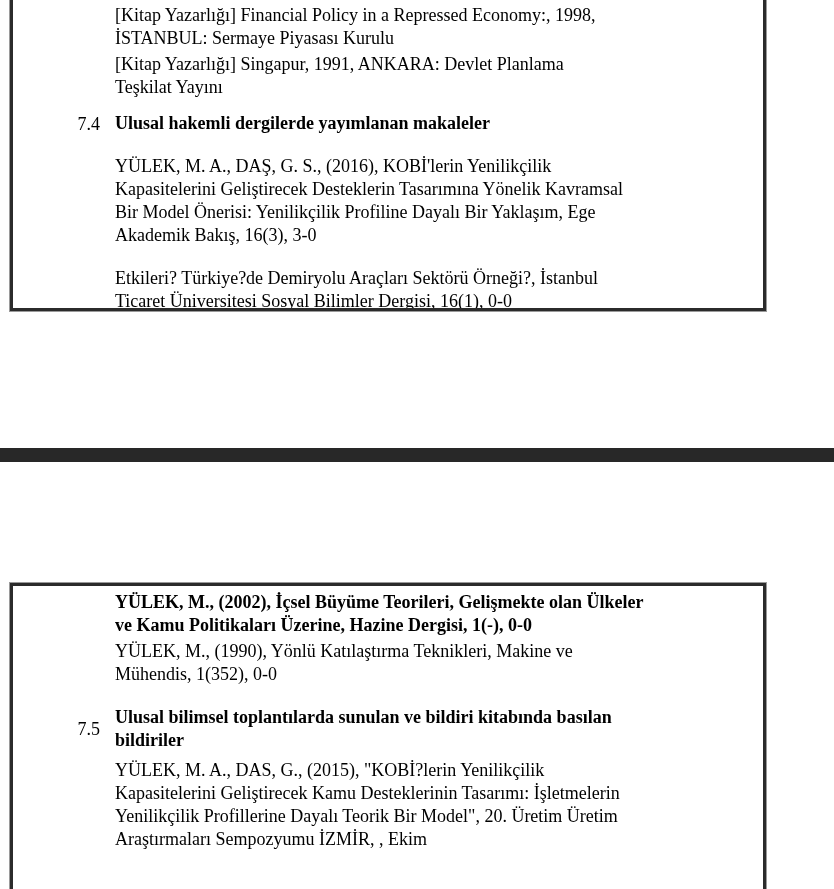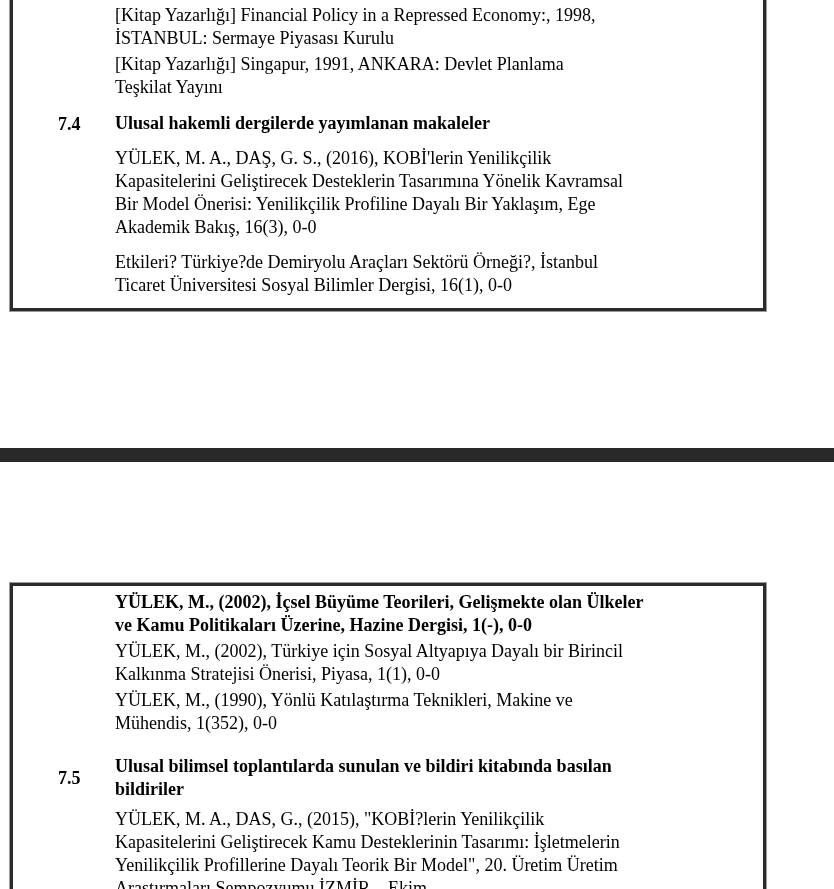--- a/index.html
+++ b/index.html
@@ -28,37 +28,37 @@
     padding: 0 40px 0 102px;
   }
   #page1 { top: -37px; height: 348px; }
   #page2 { top: 583px; height: 330px; }
   .line {
     line-height: 23px;
     white-space: nowrap;
   }
   .clipped { margin-top: 12px; padding-left: 38px; }
   .entry { margin-top: 3px; }
-  .entry-tight { margin-top: 12px; }
+  .entry-tight { margin-top: 20px; }
   .section-head {
     position: relative;
     font-weight: bold;
     margin-top: 13px;
   }
   #page2 .first-entry { margin-top: 5px; font-weight: bold; }
   #page2 .section-head { margin-top: 20px; }
   #page2 .after-head { margin-top: 7px; }
   .secnum {
     position: absolute;
     left: -57px;
     top: 50%;
     transform: translateY(-50%);
     width: 42px;
-    text-align: left;
-    font-weight: bold;
+    text-align: right;
+    font-weight: normal;
   }
   .separator {
     position: absolute;
     left: 0;
     top: 448px;
     width: 834px;
     height: 14px;
     background: #282828;
   }
 </style>
@@ -81,43 +81,39 @@
 
   <div class="section-head">
     <span class="secnum">7.4</span>
     <div class="line">Ulusal hakemli dergilerde yayımlanan makaleler</div>
   </div>
 
   <div class="entry entry-tight">
     <div class="line">YÜLEK, M. A., DAŞ, G. S., (2016), KOBİ'lerin Yenilikçilik</div>
     <div class="line">Kapasitelerini Geliştirecek Desteklerin Tasarımına Yönelik Kavramsal</div>
     <div class="line">Bir Model Önerisi: Yenilikçilik Profiline Dayalı Bir Yaklaşım, Ege</div>
-    <div class="line">Akademik Bakış, 16(3), 0-0</div>
+    <div class="line">Akademik Bakış, 16(3), 3-0</div>
   </div>
 
   <div class="entry entry-tight">
     <div class="line">Etkileri? Türkiye?de Demiryolu Araçları Sektörü Örneği?, İstanbul</div>
     <div class="line">Ticaret Üniversitesi Sosyal Bilimler Dergisi, 16(1), 0-0</div>
   </div>
 
 </div>
 
 <div class="separator"></div>
 
 <div class="page-box" id="page2">
 
   <div class="entry first-entry">
     <div class="line">YÜLEK, M., (2002), İçsel Büyüme Teorileri, Gelişmekte olan Ülkeler</div>
     <div class="line">ve Kamu Politikaları Üzerine, Hazine Dergisi, 1(-), 0-0</div>
   </div>
 
-  <div class="entry">
-    <div class="line">YÜLEK, M., (2002), Türkiye için Sosyal Altyapıya Dayalı bir Birincil</div>
-    <div class="line">Kalkınma Stratejisi Önerisi, Piyasa, 1(1), 0-0</div>
-  </div>
 
   <div class="entry">
     <div class="line">YÜLEK, M., (1990), Yönlü Katılaştırma Teknikleri, Makine ve</div>
     <div class="line">Mühendis, 1(352), 0-0</div>
   </div>
 
   <div class="section-head">
     <span class="secnum">7.5</span>
     <div class="line">Ulusal bilimsel toplantılarda sunulan ve bildiri kitabında basılan</div>
     <div class="line">bildiriler</div>

